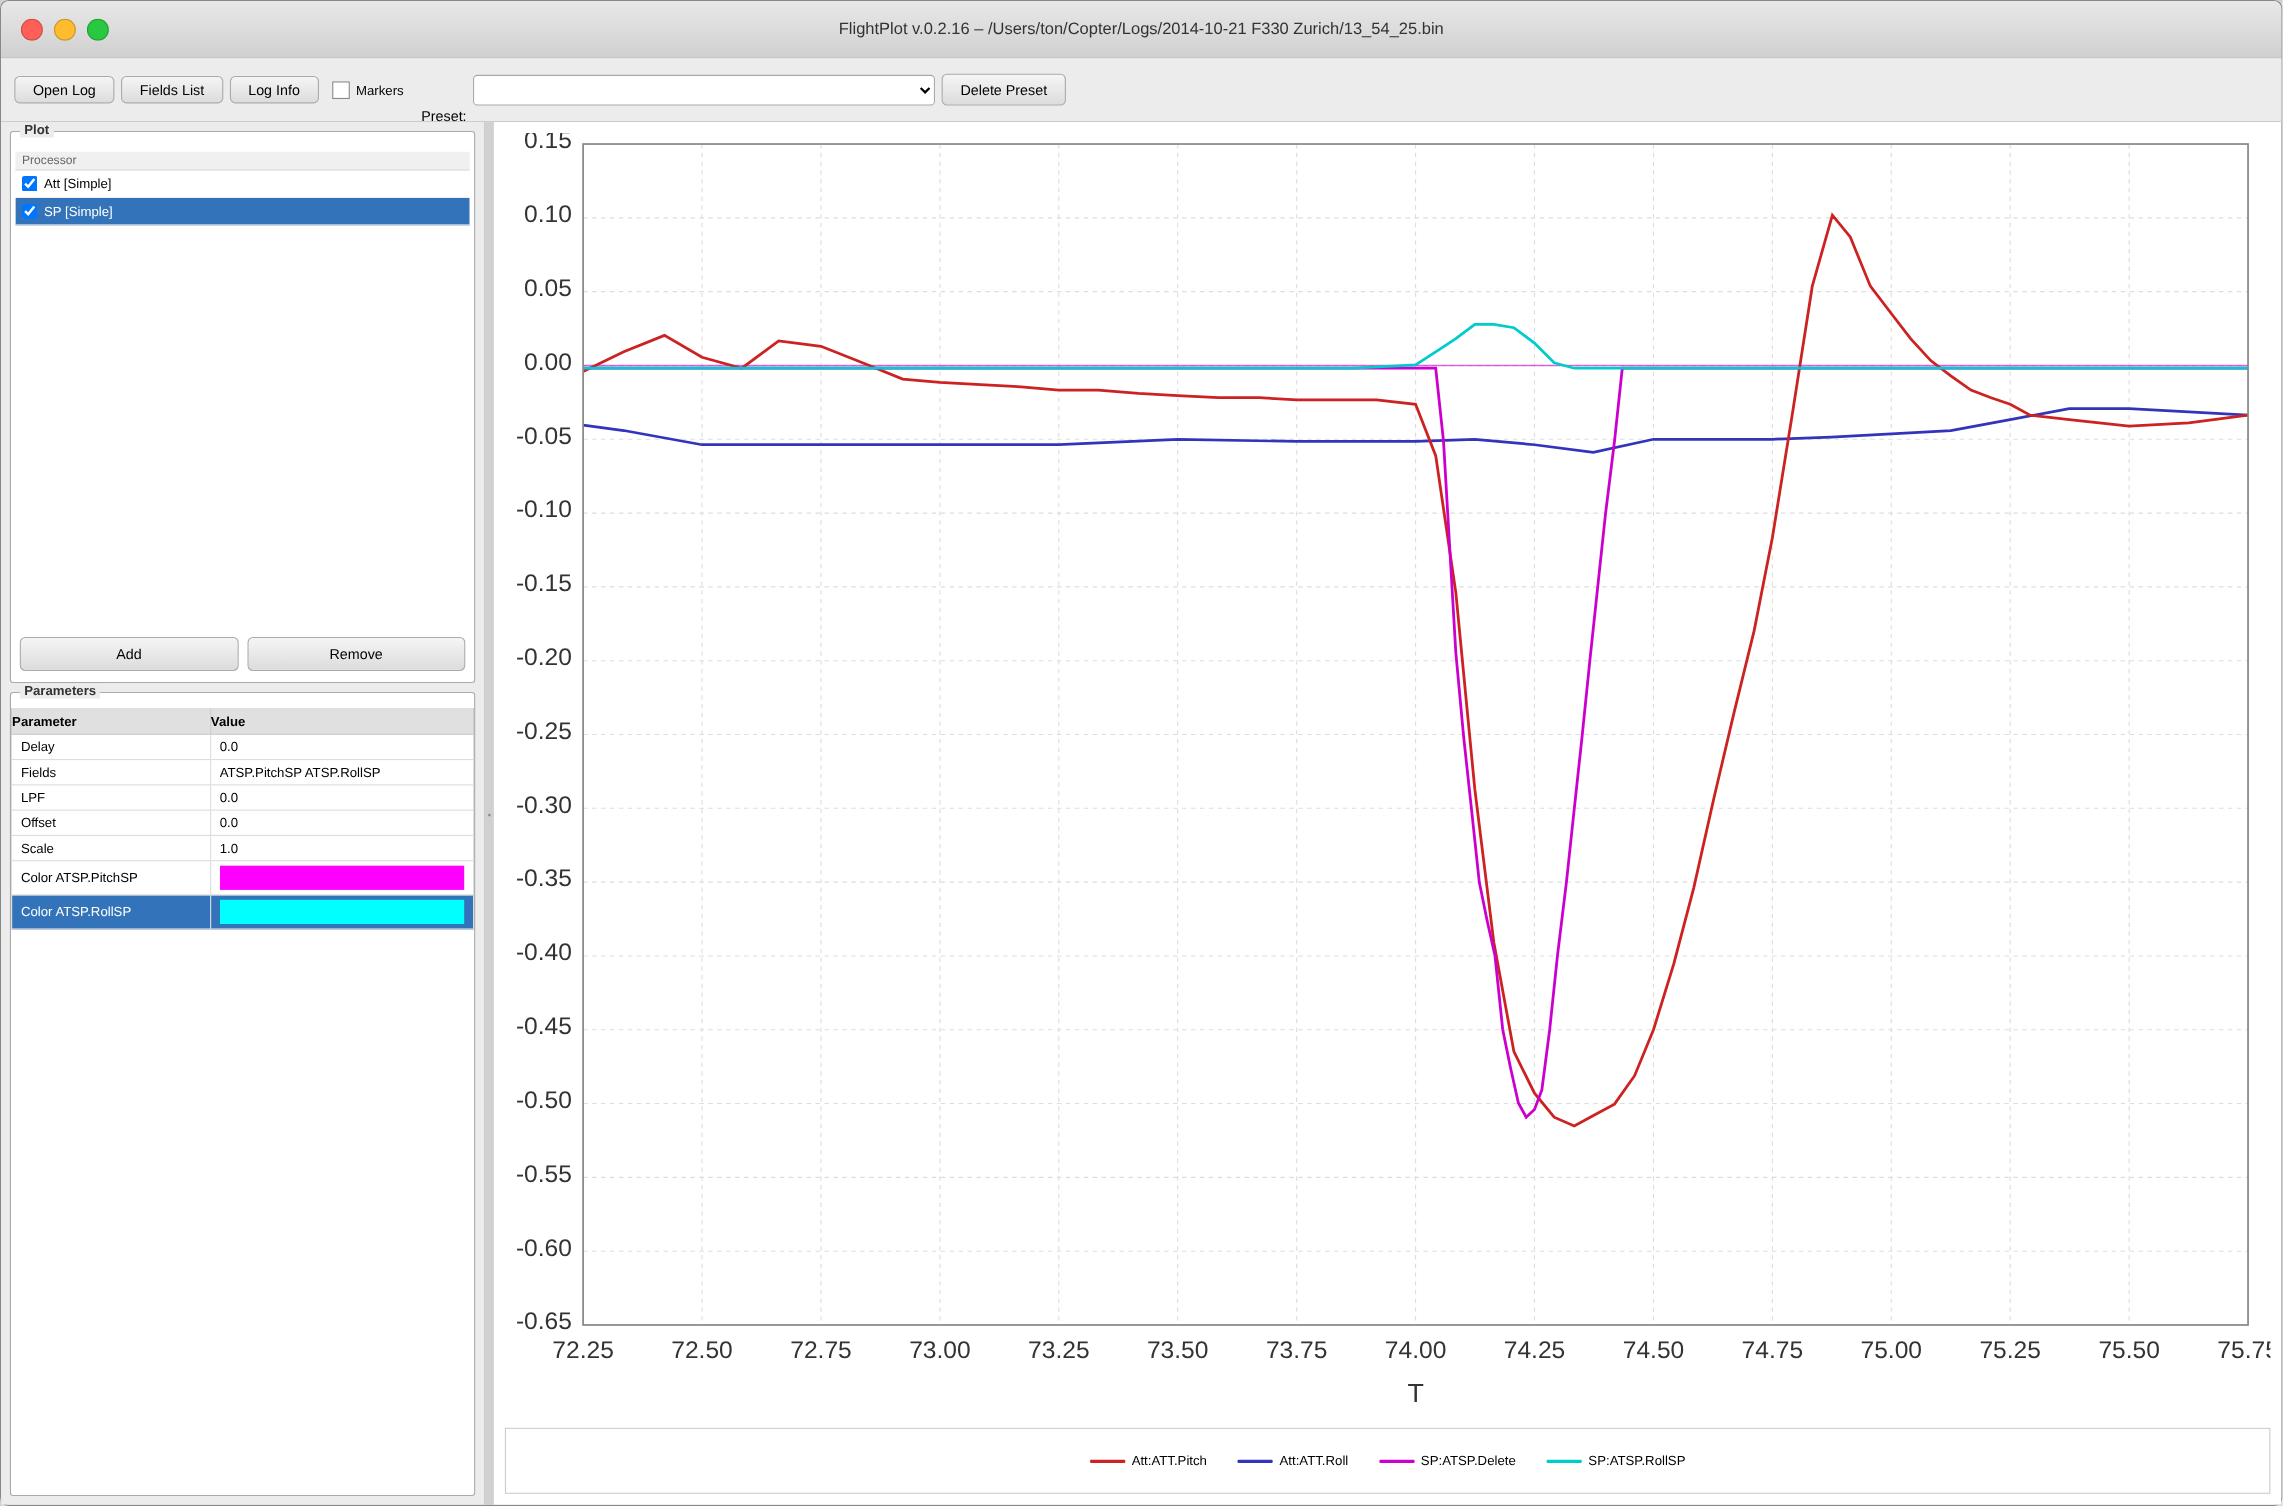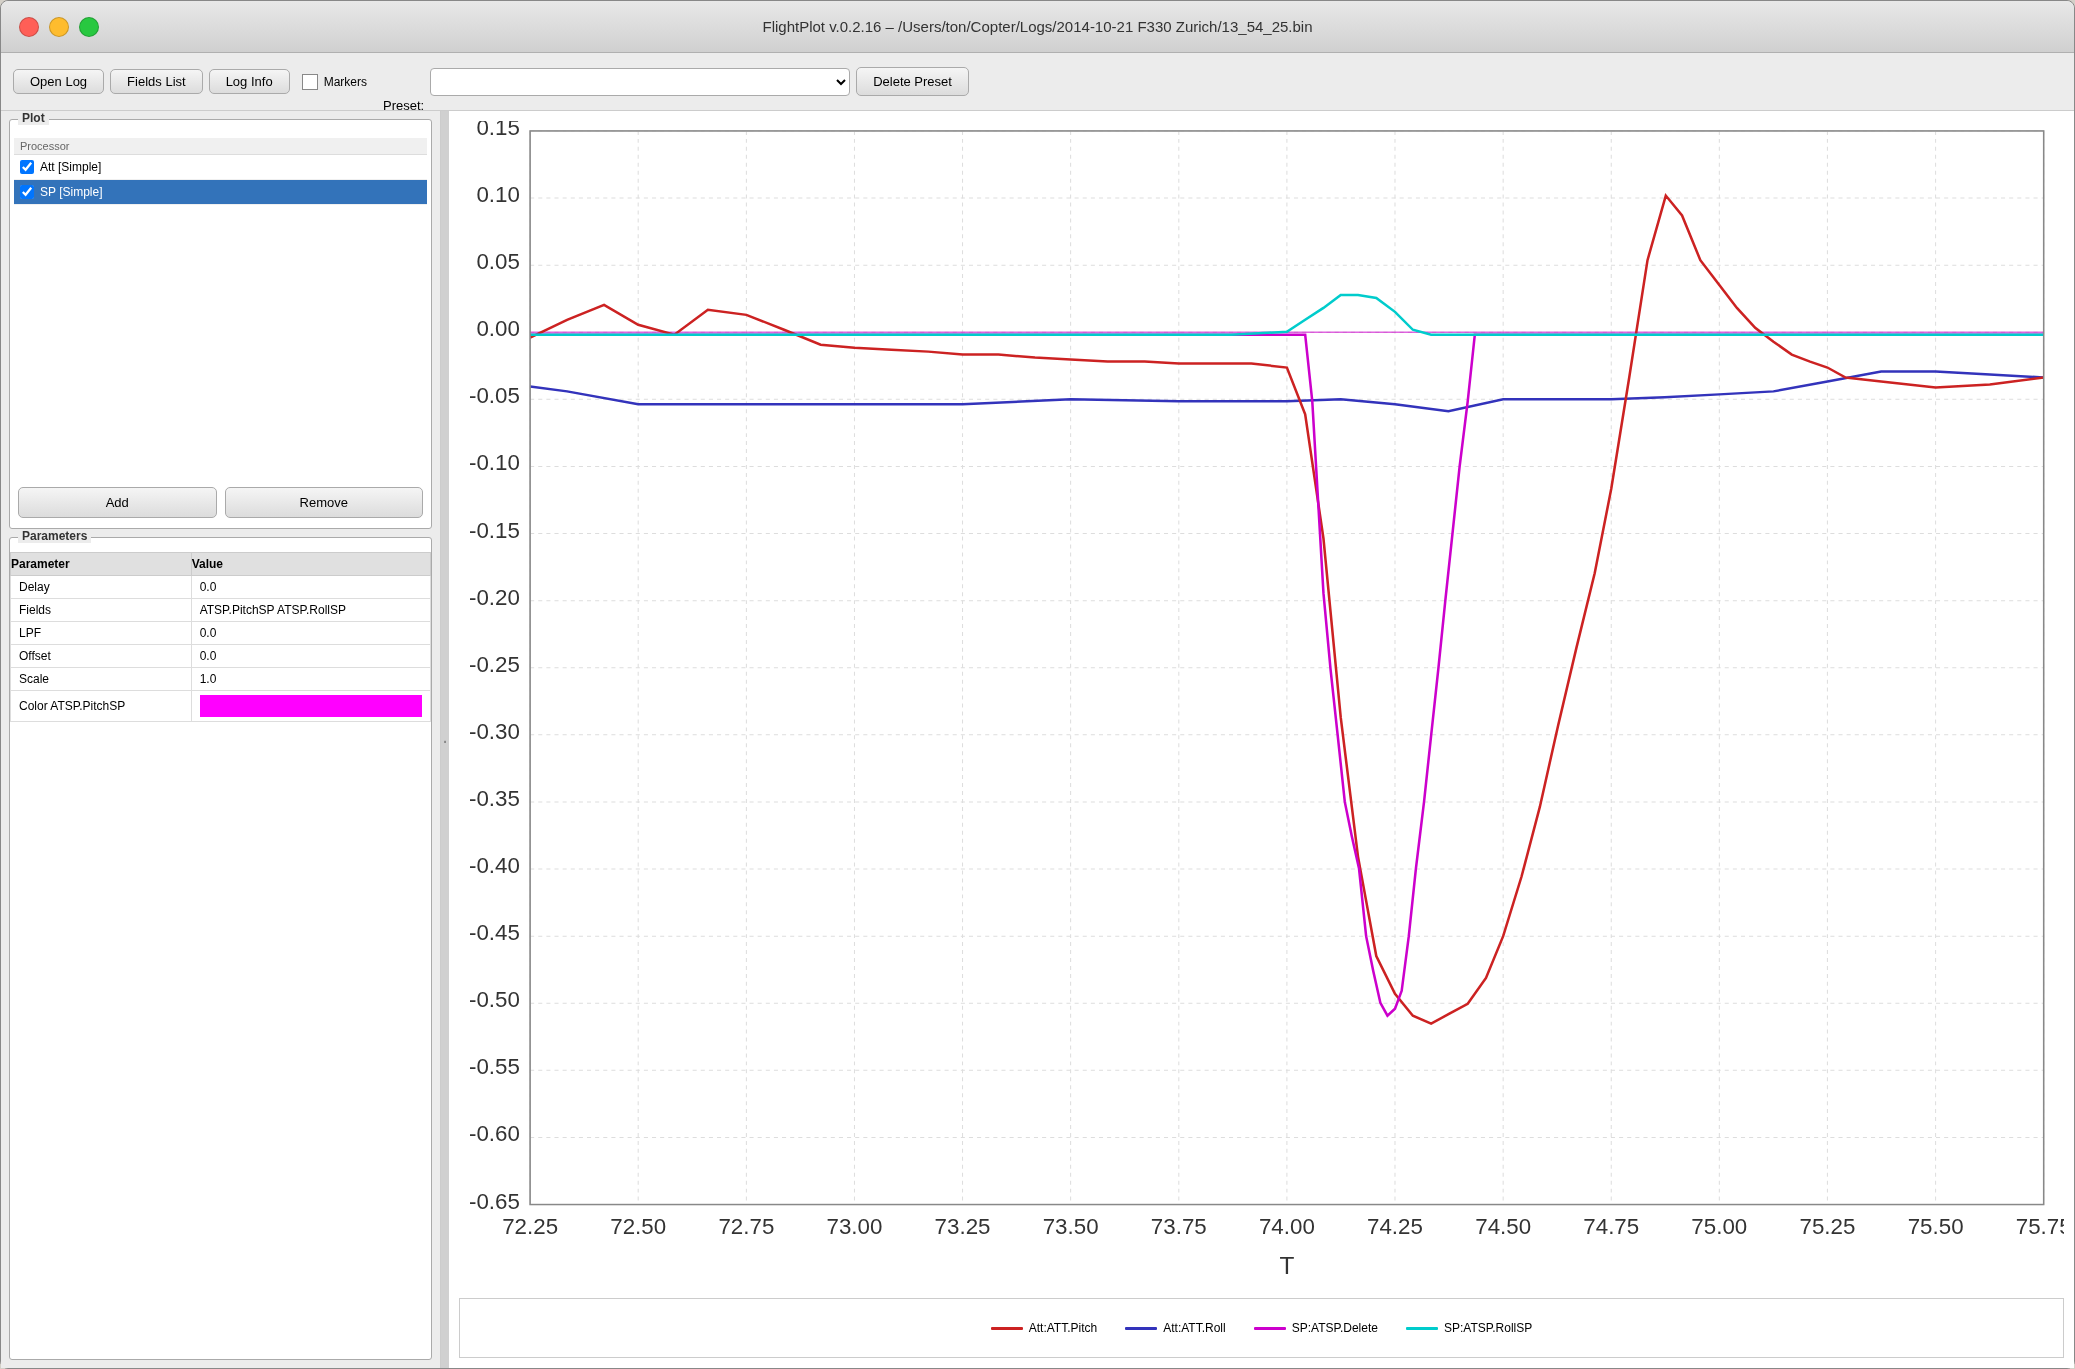--- a/index.html
+++ b/index.html
@@ -127,21 +127,21 @@
       top: -9px;
       left: 8px;
       background: #ececec;
       padding: 0 4px;
       font-size: 12px;
       font-weight: 600;
       color: #333;
     }
     .plot-section {
       flex: 0 0 auto;
-      height: 410px;
+      height: 502px;
     }
     .plot-inner {
       padding: 18px 4px 4px 4px;
       height: 100%;
       display: flex;
       flex-direction: column;
     }
     .processor-label {
       font-size: 11px;
       color: #666;
@@ -362,20 +362,26 @@
                 <td>0.0</td>
               </tr>
               <tr>
                 <td>Scale</td>
                 <td>1.0</td>
               </tr>
               <tr>
                 <td>Color ATSP.PitchSP</td>
                 <td class="color-cell">
                   <span class="color-swatch" style="background:#ff00ff;"></span>
+                </td>
+              </tr>
+              <tr class="selected">
+                <td>Color ATSP.RollSP</td>
+                <td class="color-cell">
+                  <span class="color-swatch" style="background:#00ffff;"></span>
                 </td>
               </tr>
             </tbody>
           </table>
         </div>
       </div>
     </div>
 
     <div class="resize-handle"></div>
 

